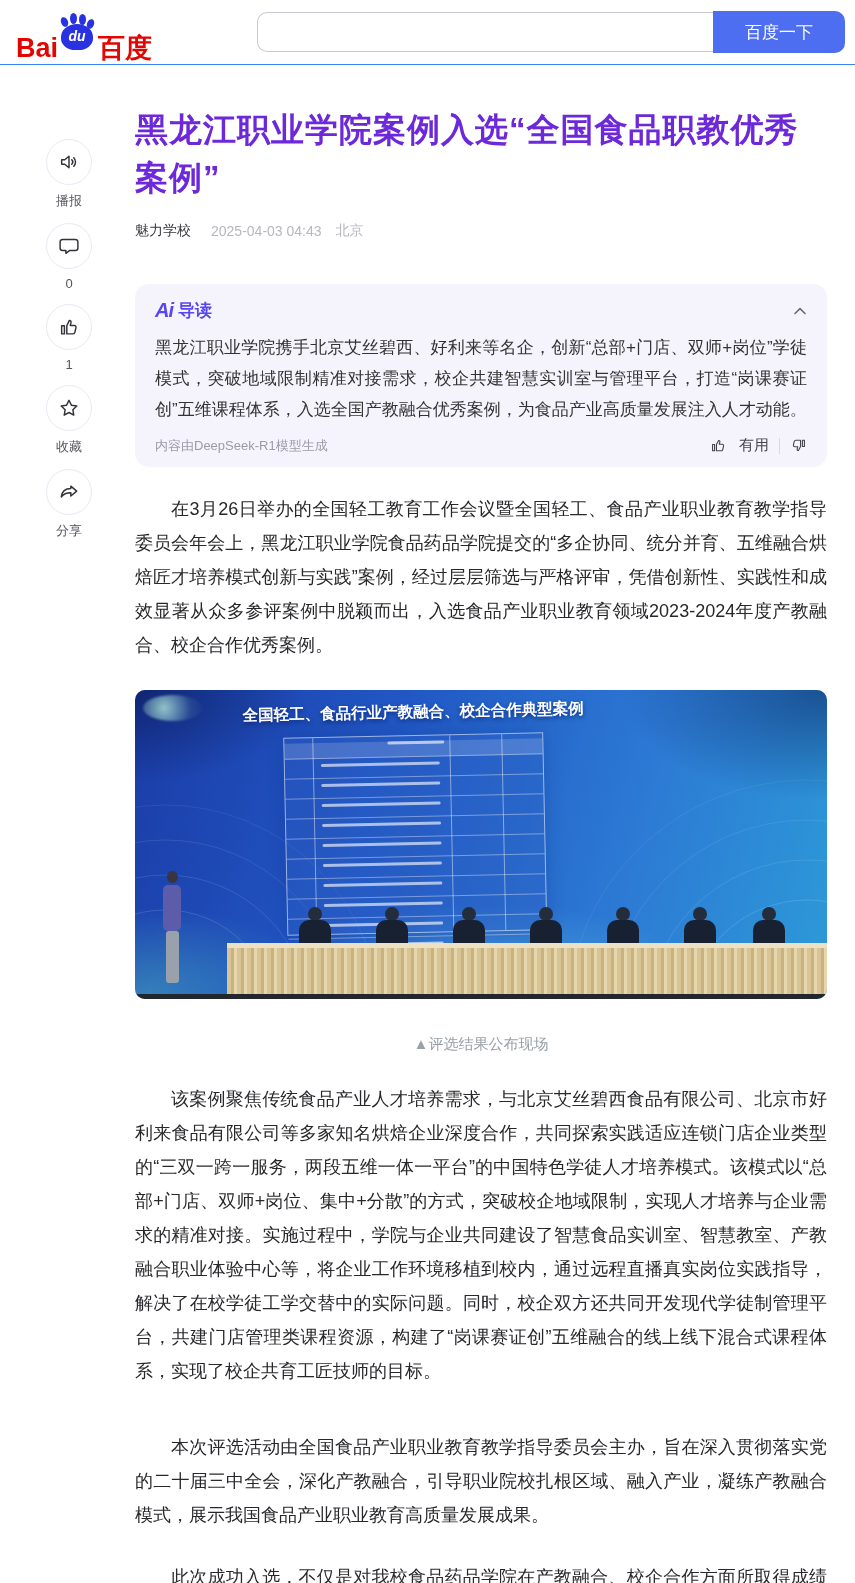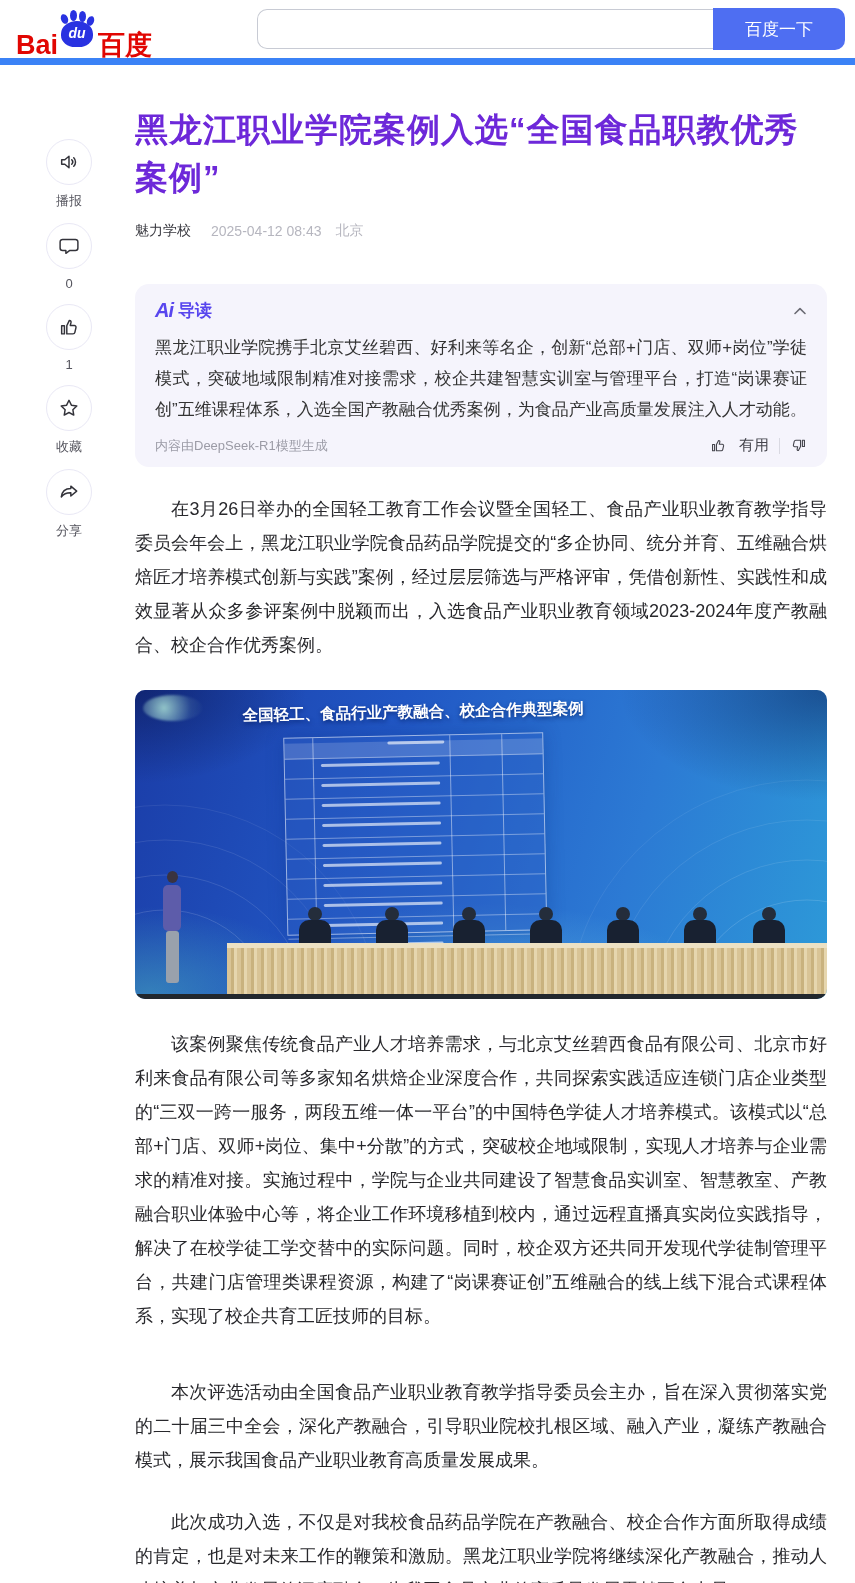--- a/index.html
+++ b/index.html
@@ -1,21 +1,21 @@
 <!DOCTYPE html>
 <html><head>
 <meta charset="utf-8">
 <style>
   html,body{margin:0;padding:0;background:#fff;}
   .page{position:relative;width:855px;min-height:1583px;background:#fff;
         font-family:"Liberation Sans","DejaVu Sans",sans-serif;color:#222;}
 
   
   .hdr{height:65px;display:flex;align-items:center;padding-left:16px;box-sizing:border-box;
-       border-bottom:7px solid #3b82f6;}
+       border-bottom:1px solid #3b82f6;}
   .logo{display:flex;align-items:flex-end;cursor:pointer;user-select:none;}
   .logo .bai{color:#e10602;font-weight:800;font-size:27px;line-height:30px;}
   .paw{position:relative;width:36px;height:38px;display:inline-block;margin:12px 1px;}
   .paw i{position:absolute;background:#2932e1;border-radius:50%;}
   .paw .t1{width:7px;height:10px;left:2px;top:4px;transform:rotate(-22deg);}
   .paw .t2{width:7px;height:11px;left:11px;top:0;}
   .paw .t3{width:7px;height:11px;left:20px;top:1px;}
   .paw .t4{width:7px;height:10px;right:1px;top:6px;transform:rotate(22deg);}
   .paw .pad{position:absolute;left:2px;top:11px;width:32px;height:26px;border-radius:52% 52% 46% 46%;}
   .paw .du{position:absolute;left:0;right:0;top:15px;text-align:center;color:#fff;
@@ -174,21 +174,21 @@
       </div>
       <div class="lbl">分享</div>
     </div>
   </div>
 
   <div class="content">
     <h1 class="title">黑龙江职业学院案例入选“全国食品职教优秀案例”</h1>
 
     <div class="meta">
       <span class="source">魅力学校</span>
-      <span class="dt">2025-04-12 08:43</span>
+      <span class="dt">2025-04-03 04:43</span>
       <span class="loc">北京</span>
     </div>
 
     <div class="ai-card">
       <div class="ai-head">
         <span class="ai-brand">Ai</span>
         <span class="ai-label">导读</span>
         <span class="ai-caret">
           <svg width="14" height="10" viewBox="0 0 14 10" fill="none" stroke="#6b6b74" stroke-width="1.6" stroke-linecap="round" stroke-linejoin="round">
             <path d="M2 7.5L7 2.6l5 4.9"></path>
@@ -261,18 +261,19 @@
       <span class="pn" style="left:239px"></span>
       <span class="pn" style="left:316px"></span>
       <span class="pn" style="left:393px"></span>
       <span class="pn" style="left:470px"></span>
       <span class="pn" style="left:547px"></span>
       <span class="pn" style="left:616px"></span>
       <div class="cloth"></div>
       <div class="floor"></div>
     </div>
 
+    <div class="caption">▲评选结果公布现场</div>
 
     <p class="body">该案例聚焦传统食品产业人才培养需求，与北京艾丝碧西食品有限公司、北京市好利来食品有限公司等多家知名烘焙企业深度合作，共同探索实践适应连锁门店企业类型的“三双一跨一服务，两段五维一体一平台”的中国特色学徒人才培养模式。该模式以“总部+门店、双师+岗位、集中+分散”的方式，突破校企地域限制，实现人才培养与企业需求的精准对接。实施过程中，学院与企业共同建设了智慧食品实训室、智慧教室、产教融合职业体验中心等，将企业工作环境移植到校内，通过远程直播真实岗位实践指导，解决了在校学徒工学交替中的实际问题。同时，校企双方还共同开发现代学徒制管理平台，共建门店管理类课程资源，构建了“岗课赛证创”五维融合的线上线下混合式课程体系，实现了校企共育工匠技师的目标。</p>
     <p class="body after-cap">本次评选活动由全国食品产业职业教育教学指导委员会主办，旨在深入贯彻落实党的二十届三中全会，深化产教融合，引导职业院校扎根区域、融入产业，凝练产教融合模式，展示我国食品产业职业教育高质量发展成果。</p>
     <p class="body">此次成功入选，不仅是对我校食品药品学院在产教融合、校企合作方面所取得成绩的肯定，也是对未来工作的鞭策和激励。黑龙江职业学院将继续深化产教融合，推动人才培养与产业发展的深度融合，为我国食品产业的高质量发展贡献更多力量。</p>
   </div>
 </div>
 
 </body></html>

